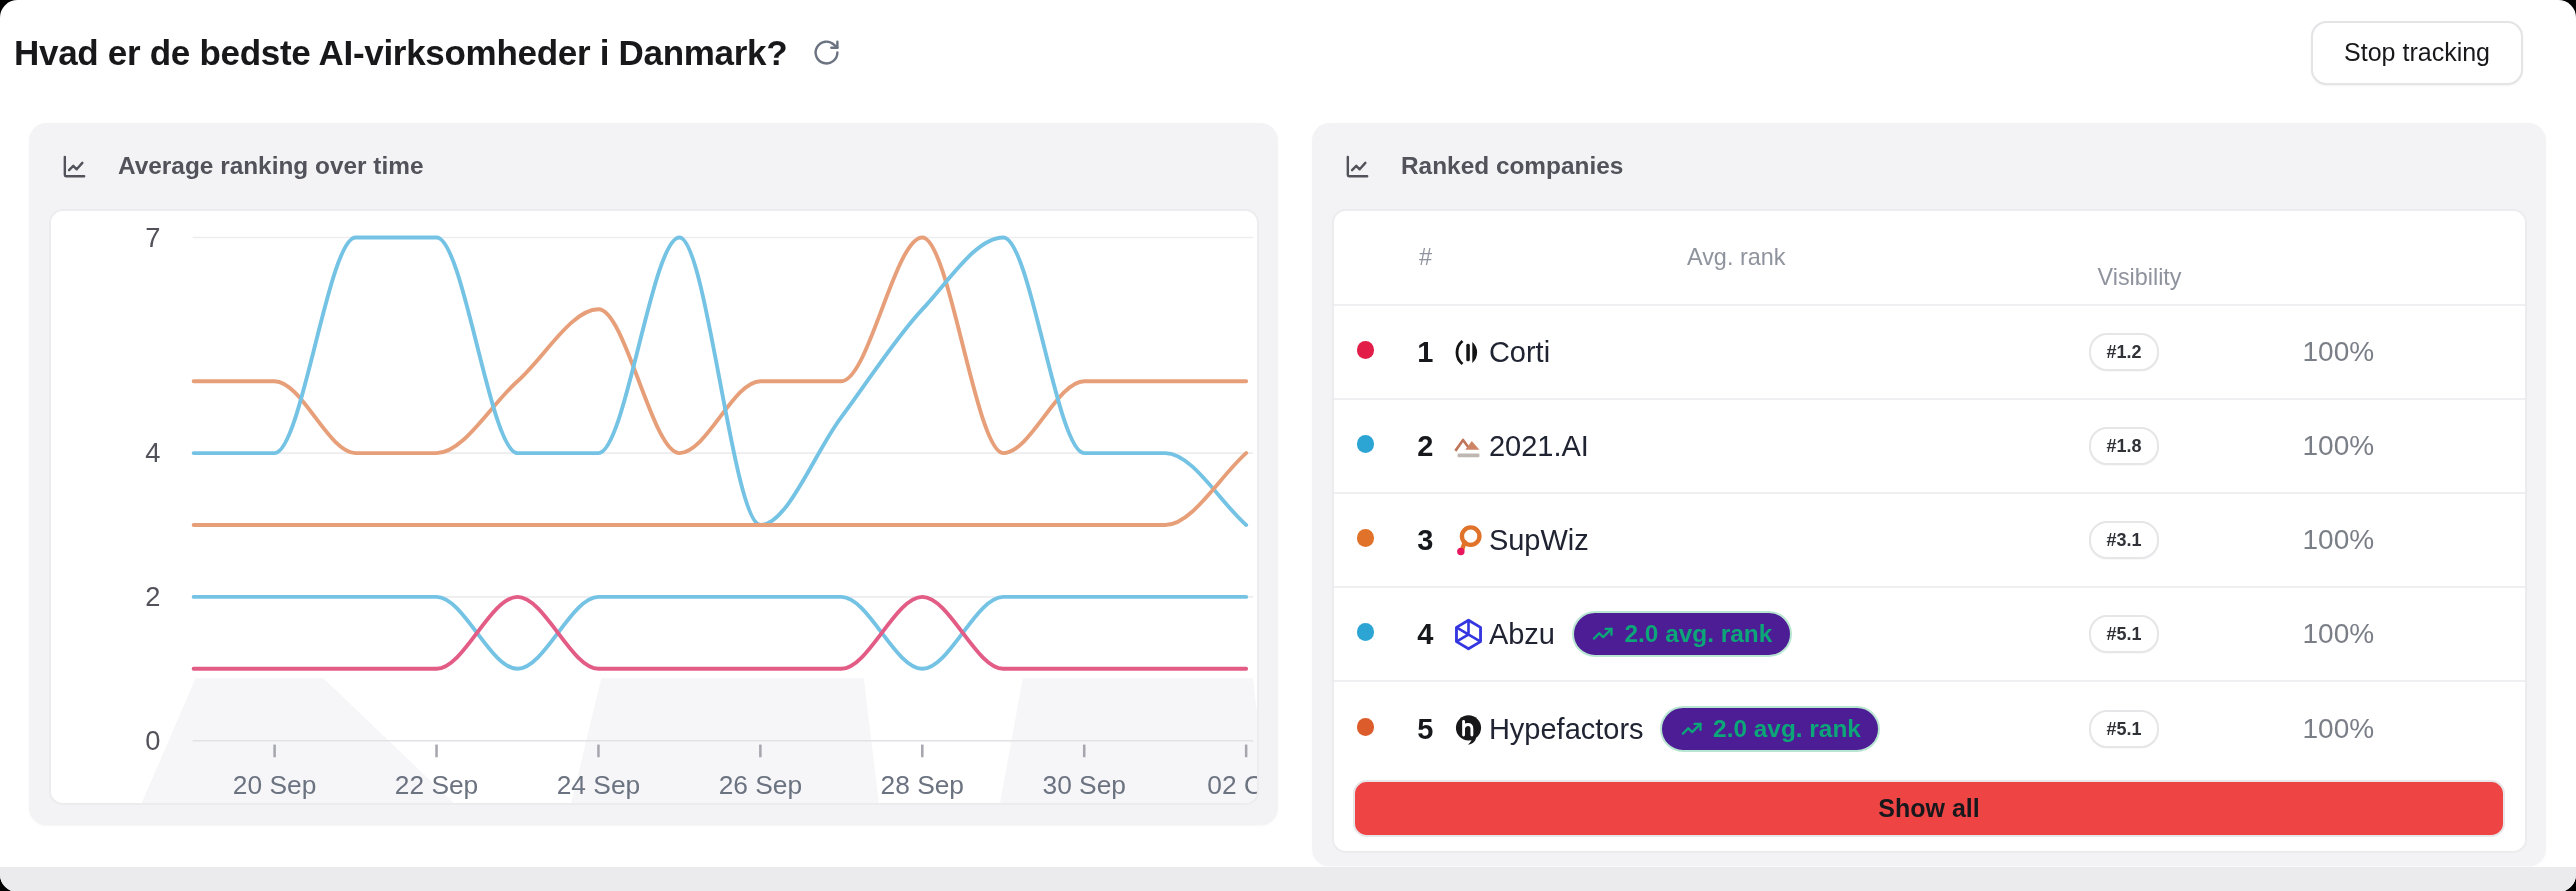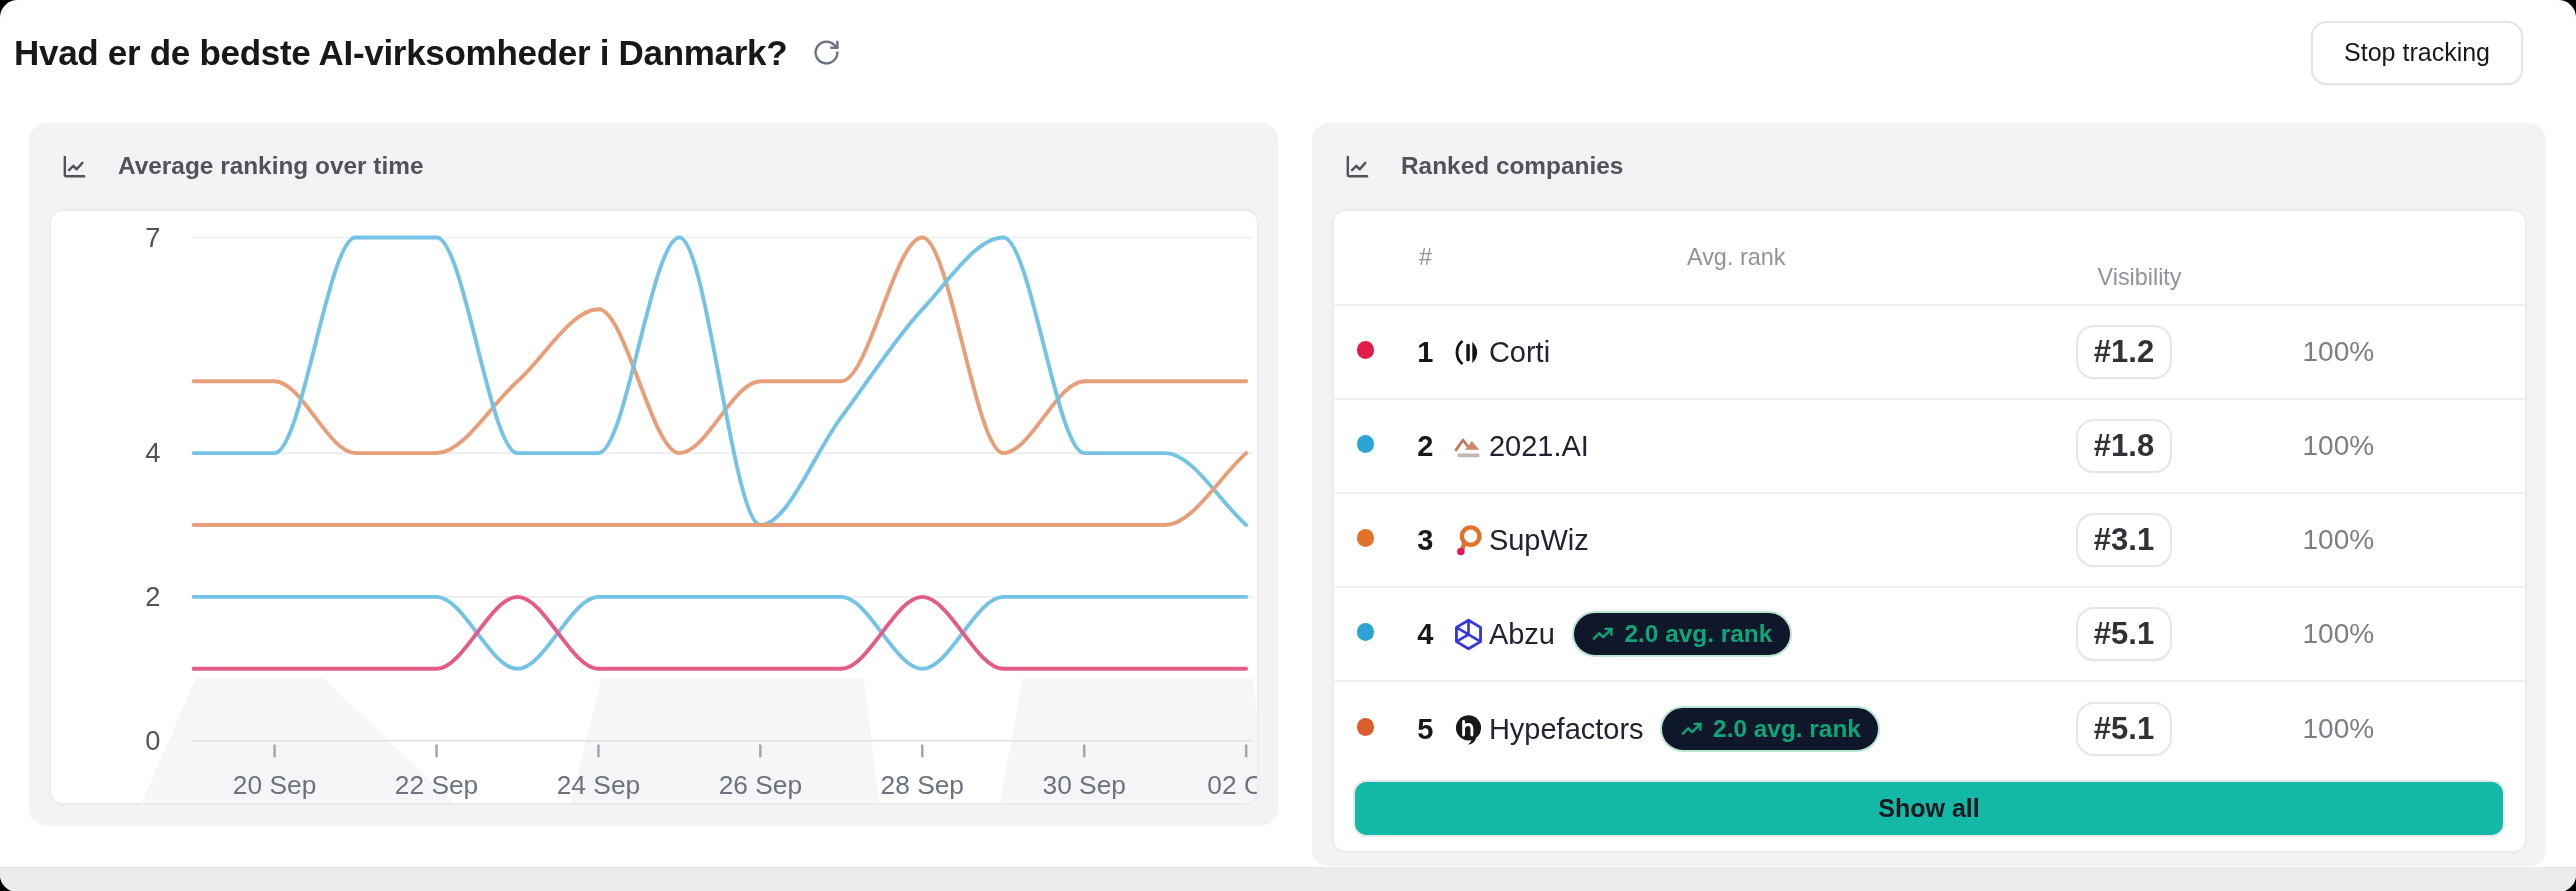--- a/index.html
+++ b/index.html
@@ -41,28 +41,28 @@
   .trow{height:94px;border-bottom:2px solid #efeff1;cursor:pointer;}
   .trow:last-child{border-bottom:none;}
   .dot{width:17.6px;height:17.6px;border-radius:50%;display:inline-block;}
   .cell-rank{text-align:center;font-size:29px;font-weight:700;color:#17181c;}
   .cell-name{display:flex;align-items:center;gap:3px;min-width:0;}
   .logo{width:35px;height:35px;display:inline-flex;flex:none;}
   .logo svg{width:35px;height:35px;}
   .cname{font-size:29px;font-weight:500;color:#202432;white-space:nowrap;}
   .chg{display:inline-flex;align-items:center;gap:9.8px;margin-left:13.7px;
        border:2px solid #b9e6d2;border-radius:975px;padding:6.8px 17.6px;
-       font-size:24.4px;font-weight:600;white-space:nowrap;background:#0f172a;}
+       font-size:24.4px;font-weight:600;white-space:nowrap;background:#4c1d95;}
   .chg svg{width:23.4px;height:23.4px;}
   .cell-avg{text-align:center;}
   .pill{display:inline-block;border:2px solid #e6e6e9;border-radius:18px;padding:6.8px 15.6px;
-        font-size:31px;font-weight:600;color:#303238;background:#fff;box-shadow:0 1px 1px rgba(0,0,0,.03);}
+        font-size:18px;font-weight:600;color:#303238;background:#fff;box-shadow:0 1px 1px rgba(0,0,0,.03);}
   .cell-vis{padding-left:76px;font-size:28px;color:#7a7e87;}
   .show-all{
-    position:absolute;left:19.5px;right:19.5px;bottom:13.7px;height:57px;background:#14b8a6;
+    position:absolute;left:19.5px;right:19.5px;bottom:13.7px;height:57px;background:#ef4444;
     border:2px solid #e7e7ea;border-radius:13.7px;font-family:inherit;
     font-size:25px;font-weight:600;color:#17181c;cursor:pointer;
   }
   .bottom-strip{position:absolute;left:0;right:0;bottom:0;height:25px;background:#ebebee;}
   
   .ylab{font-size:28px;fill:#52525b;}
   .xlab{font-size:27px;fill:#6b7280;}
 </style>
 </head>
 <body>

